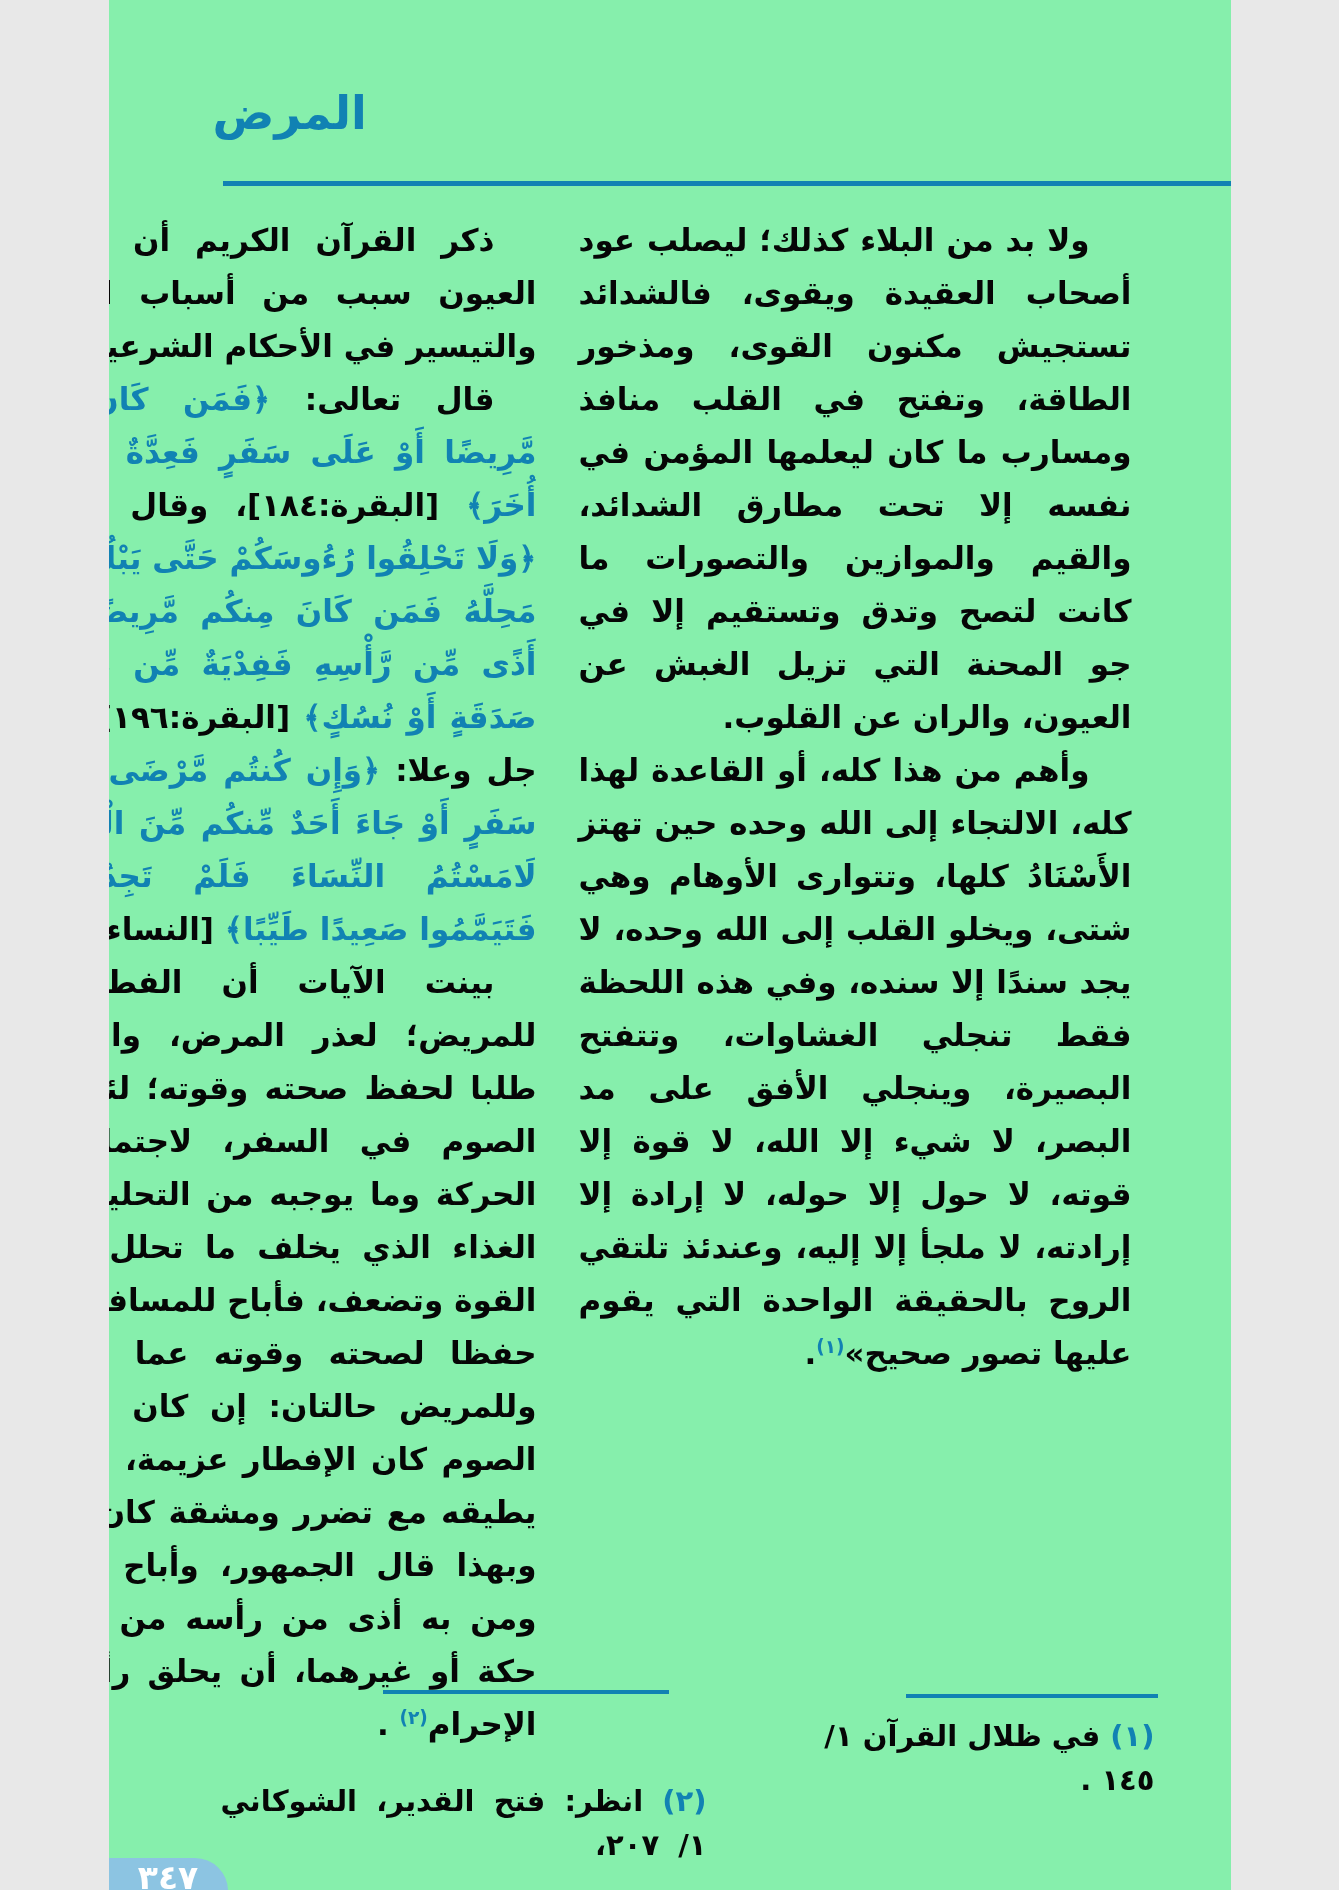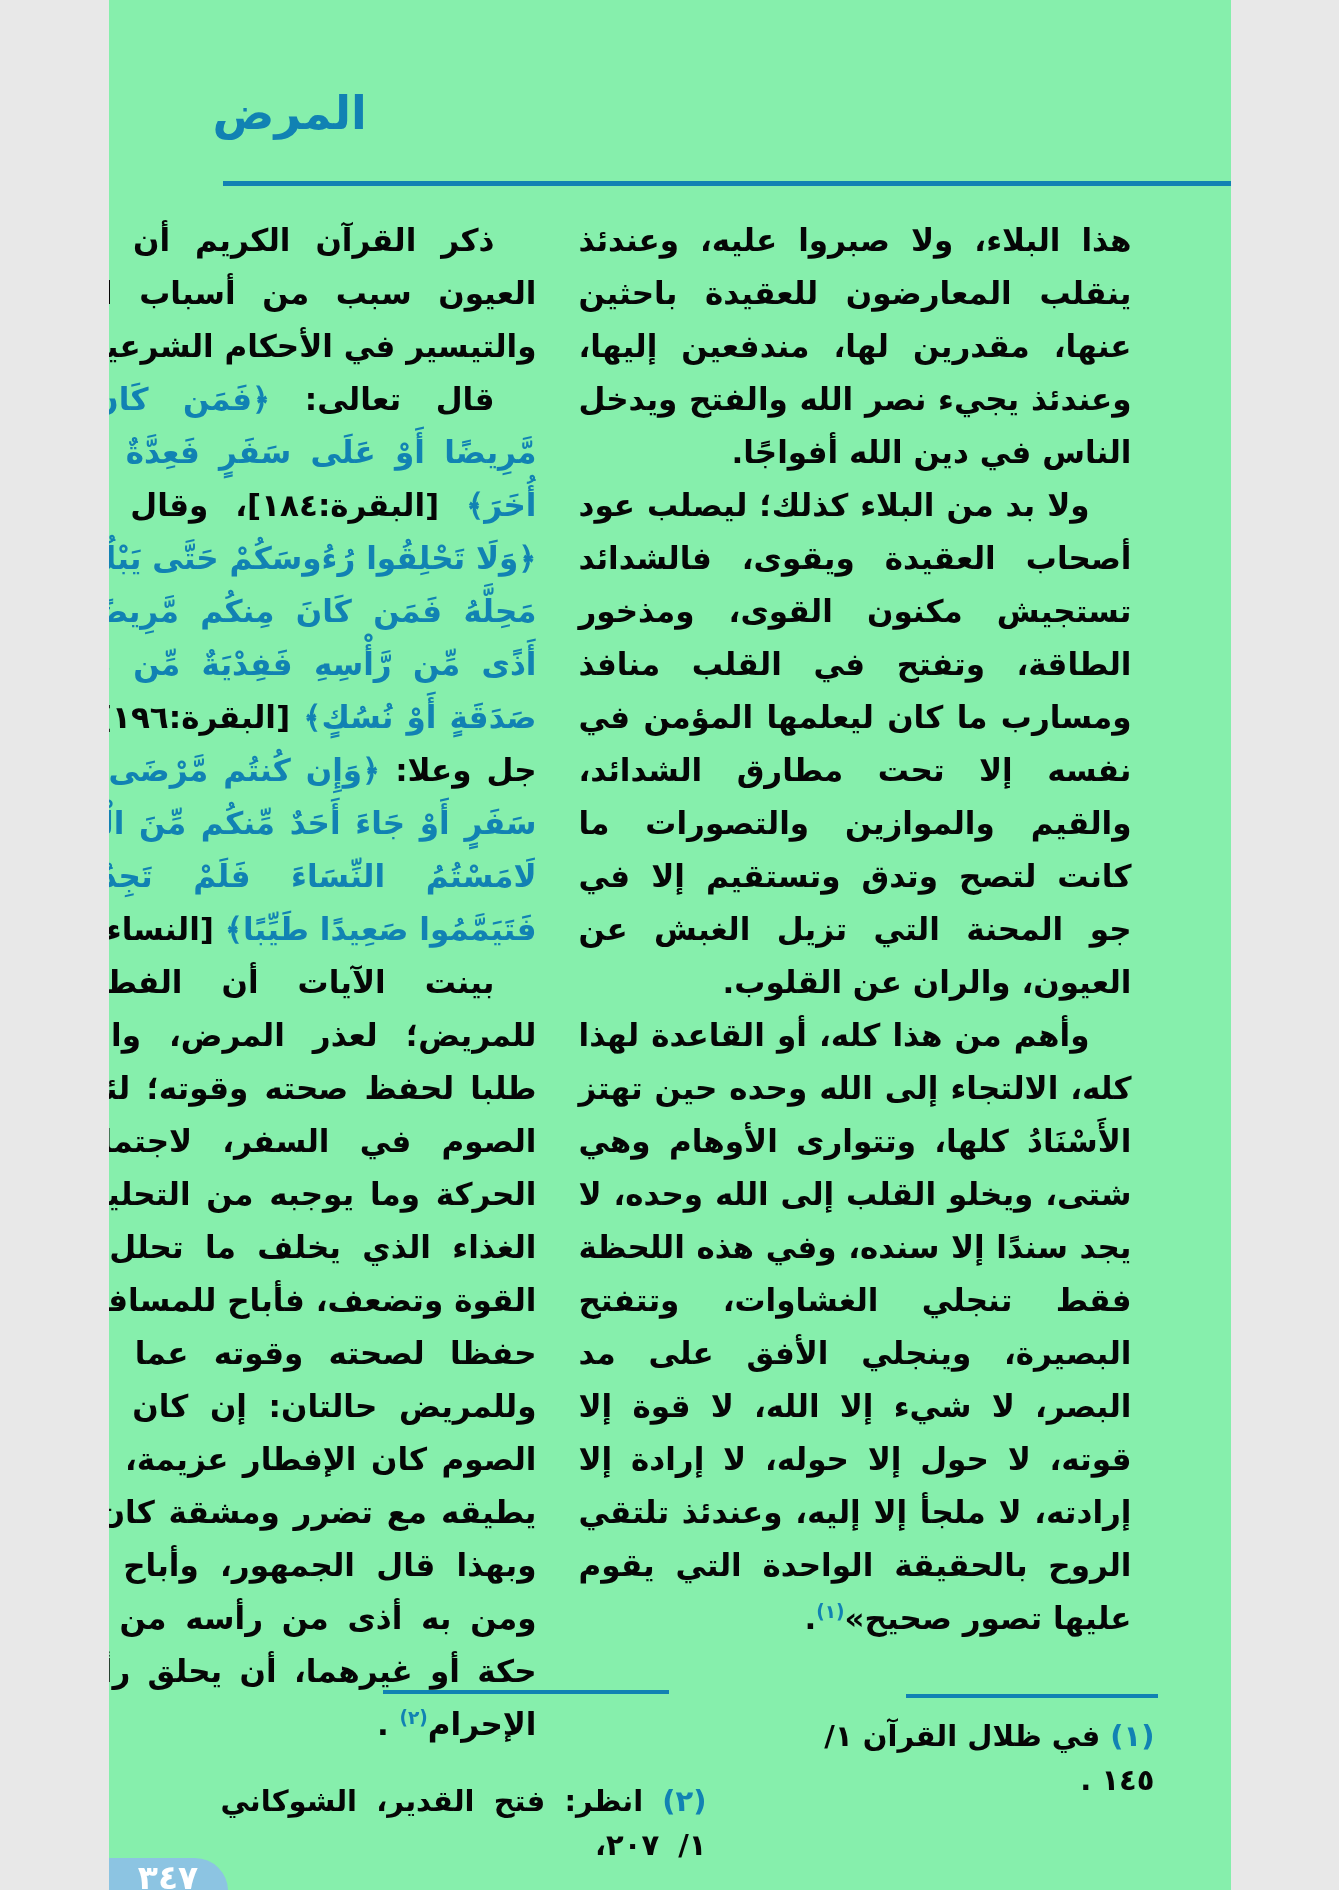--- a/index.html
+++ b/index.html
@@ -91,21 +91,20 @@
 
 <div class="page">
 
   <div class="chapter-title">المرض</div>
 
   <div class="header-rule"></div>
 
   <div class="columns">
 
     <div class="col">
-      <p class="no-indent">هذا البلاء، ولا صبروا عليه، وعندئذ ينقلب المعارضون للعقيدة باحثين عنها، مقدرين لها، مندفعين إليها، وعندئذ يجيء نصر الله والفتح ويدخل الناس في دين الله أفواجًا.</p>
       <p>ولا بد من البلاء كذلك؛ ليصلب عود أصحاب العقيدة ويقوى، فالشدائد تستجيش مكنون القوى، ومذخور الطاقة، وتفتح في القلب منافذ ومسارب ما كان ليعلمها المؤمن في نفسه إلا تحت مطارق الشدائد، والقيم والموازين والتصورات ما كانت لتصح وتدق وتستقيم إلا في جو المحنة التي تزيل الغبش عن العيون، والران عن القلوب.</p>
       <p><span>وأهم من هذا كله، أو القاعدة لهذا كله، الالتجاء إلى الله وحده حين تهتز الأَسْنَادُ كلها، وتتوارى الأوهام وهي شتى، ويخلو القلب إلى الله وحده، لا يجد سندًا إلا سنده، وفي هذه اللحظة فقط تنجلي الغشاوات، وتتفتح البصيرة، وينجلي الأفق على مد البصر، لا شيء إلا الله، لا قوة إلا قوته، لا حول إلا حوله، لا إرادة إلا إرادته، لا ملجأ إلا إليه، وعندئذ تلتقي الروح بالحقيقة الواحدة التي يقوم عليها تصور صحيح»</span><sup class="fnref">(١)</sup><span>.</span></p>
     </div>
 
     <div class="col">
       <p>ذكر القرآن الكريم أن الأمراض العيون سبب من أسباب التخفيف والتيسير في الأحكام الشرعية.</p>
       <p><span>قال تعالى: </span><span class="verse">﴿فَمَن كَانَ مِنكُم مَّرِيضًا أَوْ عَلَى سَفَرٍ فَعِدَّةٌ مِّنْ أَيَّامٍ أُخَرَ﴾</span><span class="ref"> [البقرة:١٨٤]، </span><span>وقال سبحانه: </span><span class="verse">﴿وَلَا تَحْلِقُوا رُءُوسَكُمْ حَتَّى يَبْلُغَ الْهَدْيُ مَحِلَّهُ فَمَن كَانَ مِنكُم مَّرِيضًا أَوْ بِهِ أَذًى مِّن رَّأْسِهِ فَفِدْيَةٌ مِّن صِيَامٍ أَوْ صَدَقَةٍ أَوْ نُسُكٍ﴾</span><span class="ref"> [البقرة:١٩٦]، </span><span>وقوله جل وعلا: </span><span class="verse">﴿وَإِن كُنتُم مَّرْضَى أَوْ عَلَى سَفَرٍ أَوْ جَاءَ أَحَدٌ مِّنكُم مِّنَ الْغَائِطِ أَوْ لَامَسْتُمُ النِّسَاءَ فَلَمْ تَجِدُوا مَاءً فَتَيَمَّمُوا صَعِيدًا طَيِّبًا﴾</span><span class="ref"> [النساء:٤٣].</span></p>
       <p><span>بينت الآيات أن الفطر مباح للمريض؛ لعذر المرض، والمسافر؛ طلبا لحفظ صحته وقوته؛ لئلا يذهبه الصوم في السفر، لاجتماع شدة الحركة وما يوجبه من التحليل وعدم الغذاء الذي يخلف ما تحلل، فتخور القوة وتضعف، فأباح للمسافر الفطر حفظا لصحته وقوته عما يضعفها، وللمريض حالتان: إن كان لا يطيق الصوم كان الإفطار عزيمة، وإن كان يطيقه مع تضرر ومشقة كان رخصة، وبهذا قال الجمهور، وأباح للمريض ومن به أذى من رأسه من قمل أو حكة أو غيرهما، أن يحلق رأسه في الإحرام</span><sup class="fnref">(٢)</sup><span> .</span></p>
     </div>
 

